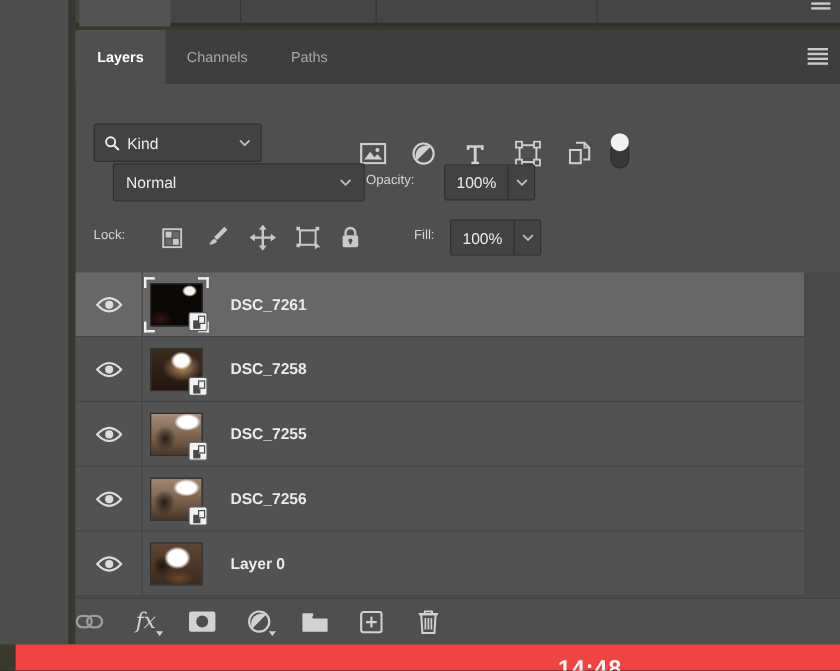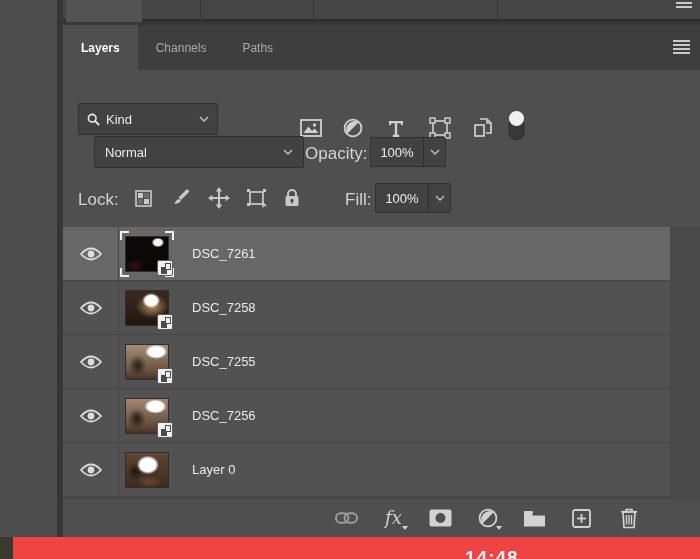--- a/index.html
+++ b/index.html
@@ -25,27 +25,27 @@
 
   
   .ctrl{position:absolute;background:#424242;border:1px solid #303030;border-radius:2px;display:flex;align-items:center;color:#ececec;font-size:13px;}
   .kind-dd{left:15px;top:78px;width:140px;height:32px;padding:0 8px;}
   .kind-dd .lbl{margin-left:6px;flex:1;}
   .blend-dd{left:15px;top:111px;width:210px;height:32px;padding:0 10px;margin-left:16px;}
   .blend-dd .lbl{flex:1;}
   .val-field{width:76px;height:30px;padding:0;}
   .val-field .val{flex:1;text-align:center;}
   .val-field .chev-cell{width:22px;height:100%;display:flex;align-items:center;justify-content:center;border-left:1px solid #303030;}
-  .flabel{position:absolute;color:#d4d4d4;font-size:17px;}
+  .flabel{position:absolute;color:#d4d4d4;font-size:11px;}
 
   .ficon{position:absolute;top:88px;width:30px;height:30px;display:flex;align-items:center;justify-content:center;}
   .licon{position:absolute;top:159px;width:30px;height:28px;display:flex;align-items:center;justify-content:center;}
 
   
-  .list{position:absolute;left:0;top:202px;width:607px;height:270px;}
+  .list{position:absolute;left:0;top:202px;width:607px;height:270px;font-weight:bold;}
   .gutter{position:absolute;left:607px;top:202px;width:30px;height:270px;background:#494949;}
   .lrow{position:absolute;left:0;width:607px;height:54px;background:#525252;border-bottom:1px solid #454545;display:flex;align-items:center;}
   .lrow.selected{background:#676767;}
   .eye-col{width:56px;height:100%;display:flex;align-items:center;justify-content:center;border-right:1px solid #464646;}
   .thumb-wrap{position:relative;margin-left:6px;width:44px;height:36px;flex:none;}
   .thumb{position:absolute;left:0;top:0;width:44px;height:36px;border:1px solid #2e2e2e;}
   .lname{margin-left:23px;color:#eaeaea;font-size:13px;}
 
   
   .corner{position:absolute;width:9px;height:9px;border:0 solid #f2f2f2;}
@@ -76,21 +76,21 @@
       radial-gradient(14px 9px at 70% 22%, #ffffff 0 55%, rgba(255,255,255,0) 80%),
       radial-gradient(12px 14px at 26% 58%, rgba(28,20,14,.9), rgba(28,20,14,0) 75%),
       linear-gradient(180deg,#a08872 0%,#6a5342 70%,#463325 100%);}
   .t4{background:
       radial-gradient(13px 11px at 52% 35%, #ffffff 0 60%, rgba(255,255,255,0) 85%),
       radial-gradient(11px 12px at 22% 55%, rgba(25,18,12,.9), rgba(25,18,12,0) 75%),
       radial-gradient(16px 8px at 55% 85%, rgba(120,75,45,.8), rgba(0,0,0,0) 80%),
       linear-gradient(180deg,#5e4635 0%,#3c2b1e 100%);}
 
   
-  .bottom-bar{position:absolute;left:0;top:473px;width:637px;height:39px;background:#4f4f4f;border-top:1px solid #414141;display:flex;align-items:center;justify-content:flex-end;padding-right:60px;gap:24px;}
+  .bottom-bar{position:absolute;left:0;top:473px;width:637px;height:39px;background:#4f4f4f;border-top:1px solid #414141;display:flex;align-items:center;justify-content:flex-start;padding-right:60px;gap:24px;}
   .bicon{position:relative;width:23px;height:23px;display:flex;align-items:center;justify-content:center;}
   .fx-text{font-family:"DejaVu Serif",serif;font-style:italic;font-size:18px;color:#d2d2d2;line-height:1;}
   .tri{position:absolute;right:-3px;bottom:0;width:0;height:0;border-left:3.5px solid transparent;border-right:3.5px solid transparent;border-top:4px solid #d2d2d2;}
 
   
   .bottom-strip{position:absolute;left:13px;top:537px;width:700px;height:22px;background:#ef4444;}
   .clock{position:absolute;left:452px;top:10px;color:#f2f2f2;font-size:19px;font-weight:bold;letter-spacing:1px;}
 </style>
 </head>
 <body>

